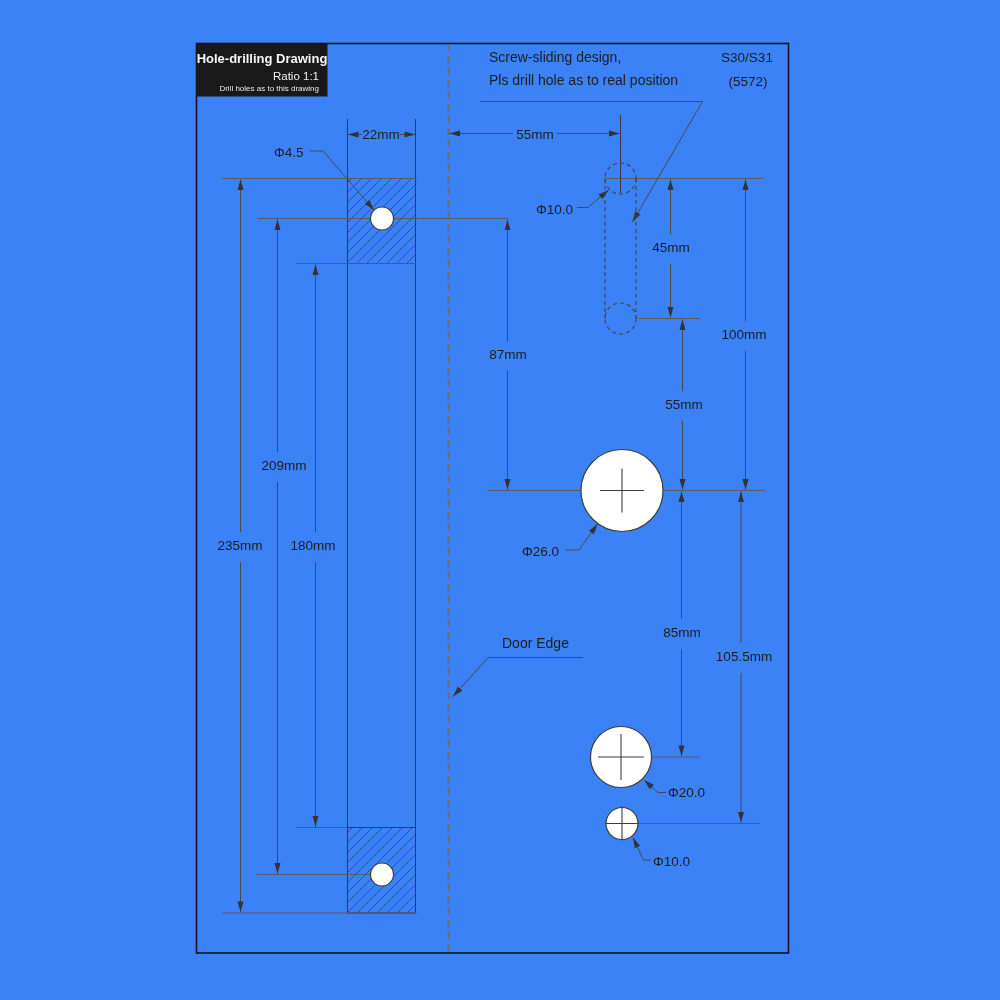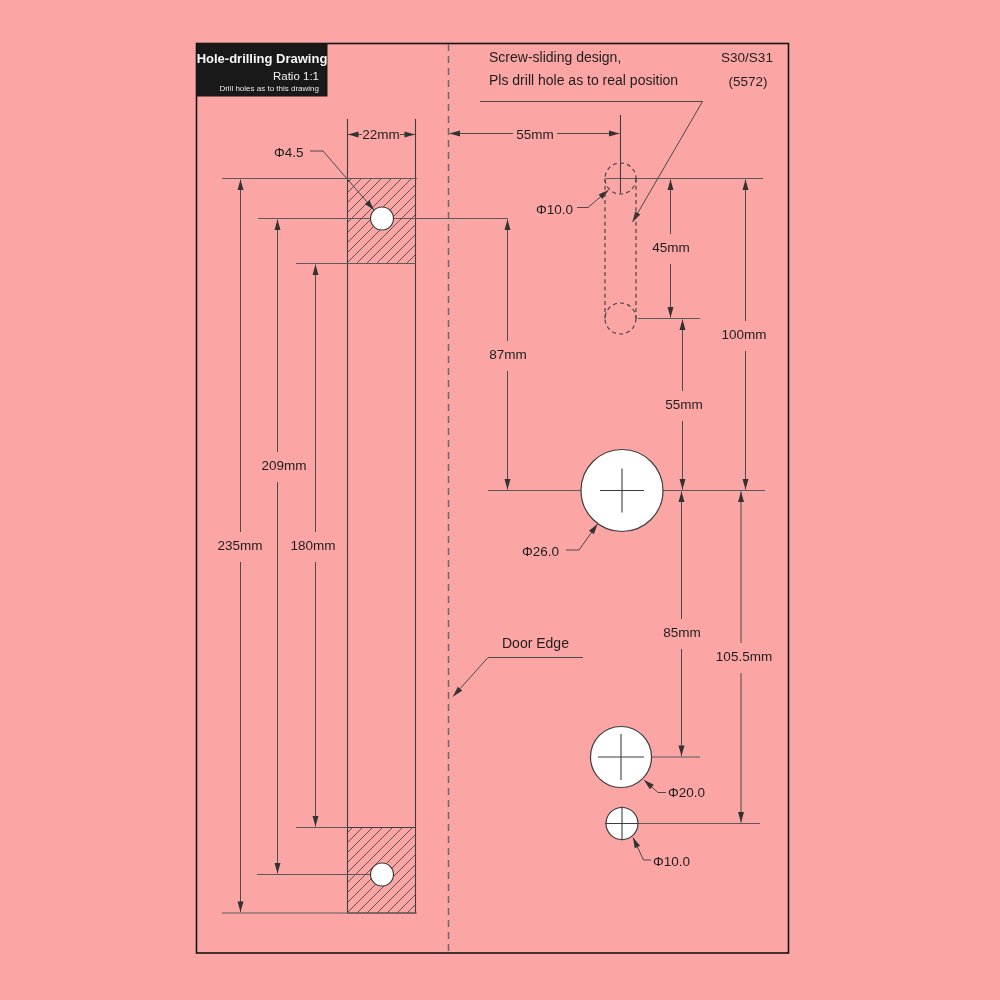--- a/index.html
+++ b/index.html
@@ -1,16 +1,16 @@
 <!DOCTYPE html>
 <html><head>
 <meta charset="utf-8">
 <style>
   html,body{margin:0;padding:0;background:#fff;}
-  .page{position:relative;width:1000px;height:1000px;background:#fca5a5;overflow:hidden;}
+  .page{position:relative;width:1000px;height:1000px;background:#3b82f6;overflow:hidden;}
   svg{position:absolute;left:0;top:0;}
   text{font-family:"Liberation Sans","DejaVu Sans",sans-serif;fill:#1e1e1e;}
   .dimlab{font-size:13.5px;}
   .hdr{font-size:14px;}
   .model{font-size:13.5px;}
   .boxtitle{font-size:13px;font-weight:bold;fill:#f7f7f7;}
   .boxratio{font-size:11.5px;fill:#f0f0f0;}
   .boxnote{font-size:8px;fill:#e8e8e8;}
   .ln{stroke:#3d3d3d;stroke-width:1.1;fill:none;stroke-linecap:butt;}
   .ext{stroke:#5a5a5a;stroke-width:1;fill:none;}

